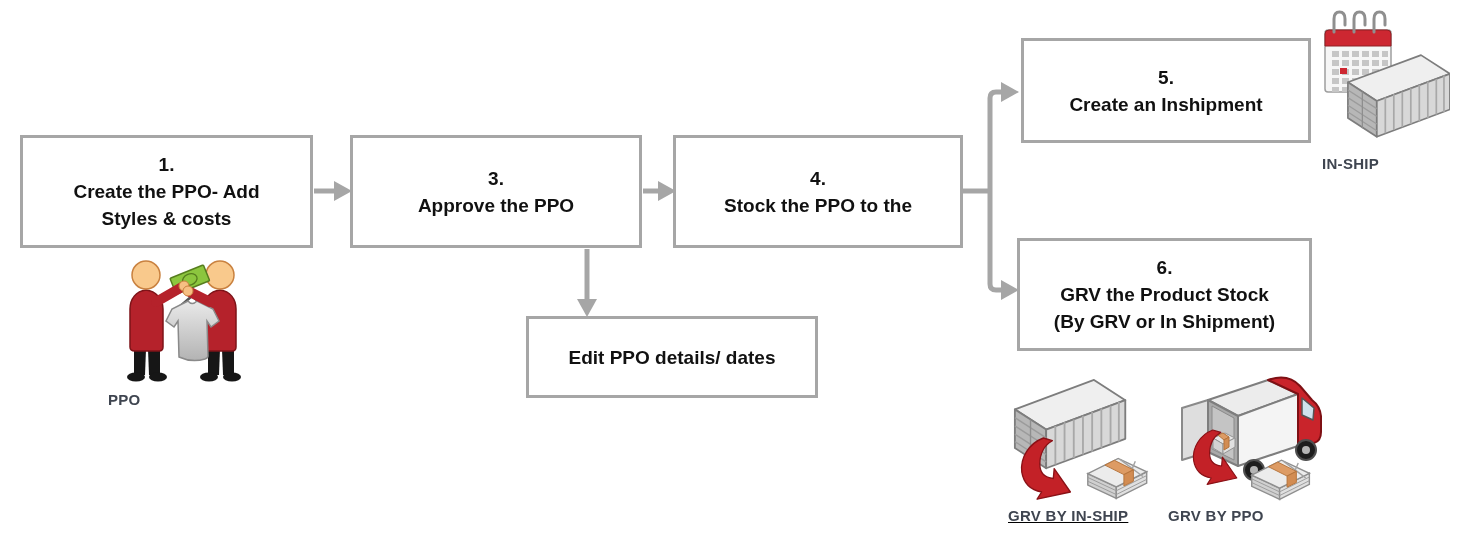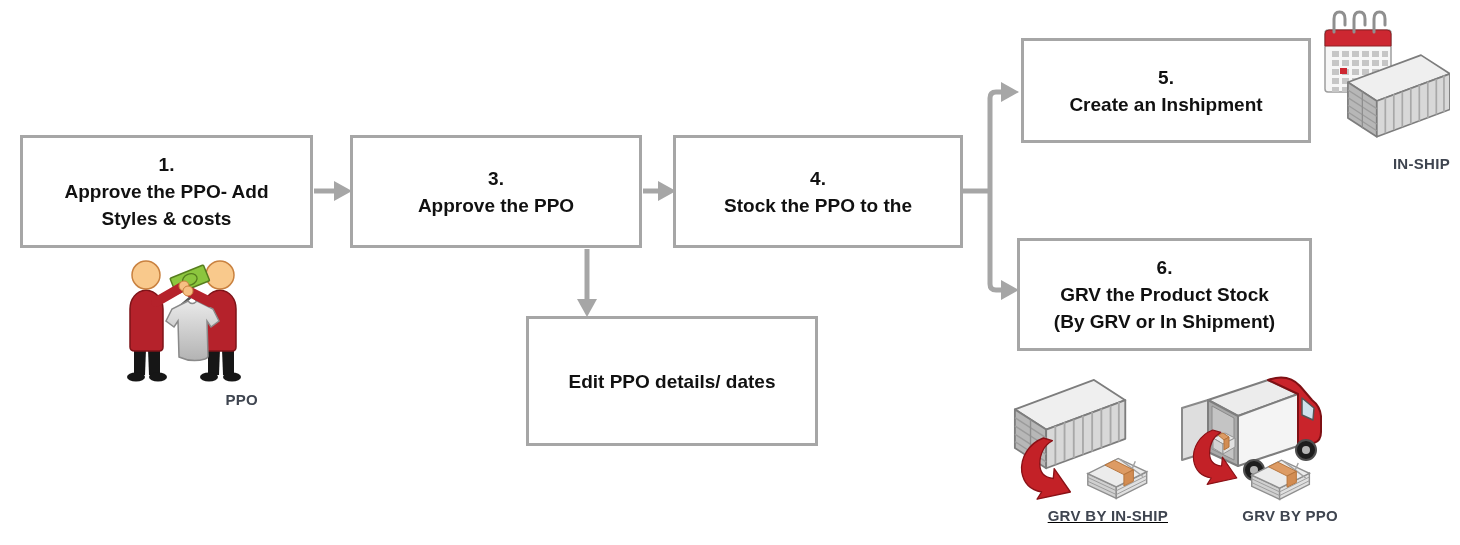--- a/index.html
+++ b/index.html
@@ -11,21 +11,21 @@
   .overlay { position:absolute; left:0; top:0; }
   .conn { stroke:var(--arrow,#a6a6a6); fill:none; stroke-width:5px; }
   .connhead { fill:var(--arrow,#a6a6a6); stroke:none; }
   .box {
     position:absolute; box-sizing:border-box;
     border:3px solid var(--border,#a6a6a6); background:#fff;
     display:flex; flex-direction:column; align-items:center; justify-content:center;
     font-weight:bold; font-size:19px; line-height:27px; color:var(--text,#111);
     text-align:center;
   }
-  .iconblock { position:absolute; display:flex; flex-direction:column; align-items:flex-end; }
+  .iconblock { position:absolute; display:flex; flex-direction:column; align-items:flex-start; }
   .caption {
     margin-top:3px; font-size:15px; font-weight:bold; letter-spacing:.3px;
     color:var(--label,#3f4550); text-align:center; white-space:nowrap;
   }
 </style>
 </head>
 <body>
 
 <div class="canvas">
 
@@ -50,21 +50,21 @@
       <polygon class="connhead" points="1001,82 1001,102 1019,92"></polygon>
     </g>
     <g>
       <path class="conn" d="M990 191 V284 Q990 290 996 290 H1001"></path>
       <polygon class="connhead" points="1001,280 1001,300 1019,290"></polygon>
     </g>
   </svg>
 
   <div class="box" style="left:20px; top:135px; width:293px; height:113px;">
     <div class="num">1.</div>
-    <div class="line">Approve the PPO- Add</div>
+    <div class="line">Create the PPO- Add</div>
     <div class="line">Styles &amp; costs</div>
   </div>
 
   <div class="box" style="left:350px; top:135px; width:292px; height:113px;">
     <div class="num">3.</div>
     <div class="line">Approve the PPO</div>
   </div>
 
   <div class="box" style="left:673px; top:135px; width:290px; height:113px;">
     <div class="num">4.</div>
@@ -75,21 +75,21 @@
     <div class="num">5.</div>
     <div class="line">Create an Inshipment</div>
   </div>
 
   <div class="box" style="left:1017px; top:238px; width:295px; height:113px;">
     <div class="num">6.</div>
     <div class="line">GRV the Product Stock</div>
     <div class="line">(By GRV or In Shipment)</div>
   </div>
 
-  <div class="box" style="left:526px; top:316px; width:292px; height:130px;">
+  <div class="box" style="left:526px; top:316px; width:292px; height:82px;">
     <div class="line">Edit PPO details/ dates</div>
   </div>
 
   <div class="iconblock" style="left:108px; top:255px; width:150px;">
     <svg width="150" height="133" viewBox="0 0 150 133">
       <defs>
         <linearGradient id="shirtG" x1="0" y1="0" x2="0" y2="1">
           <stop offset="0" stop-color="#e9e9e9"></stop>
             <stop offset="1" stop-color="#b3b3b3"></stop>
         </linearGradient>

